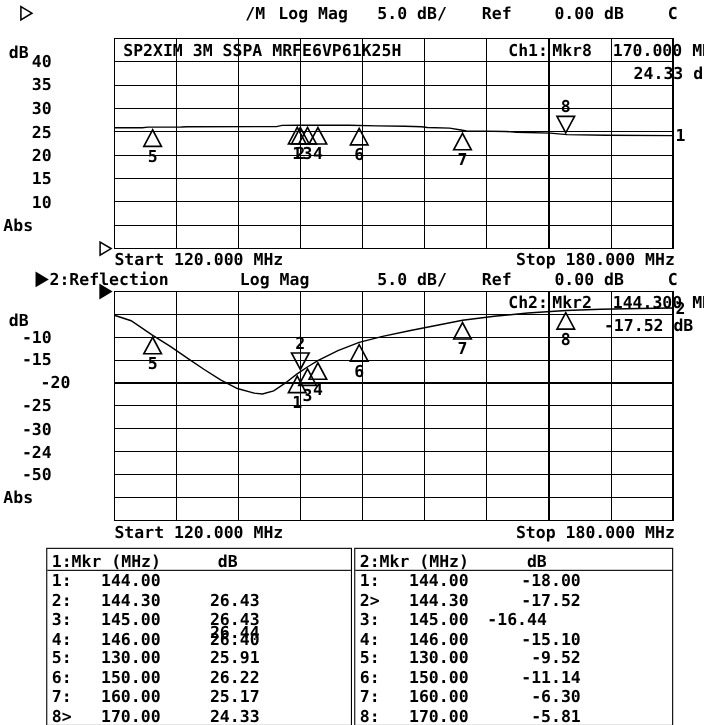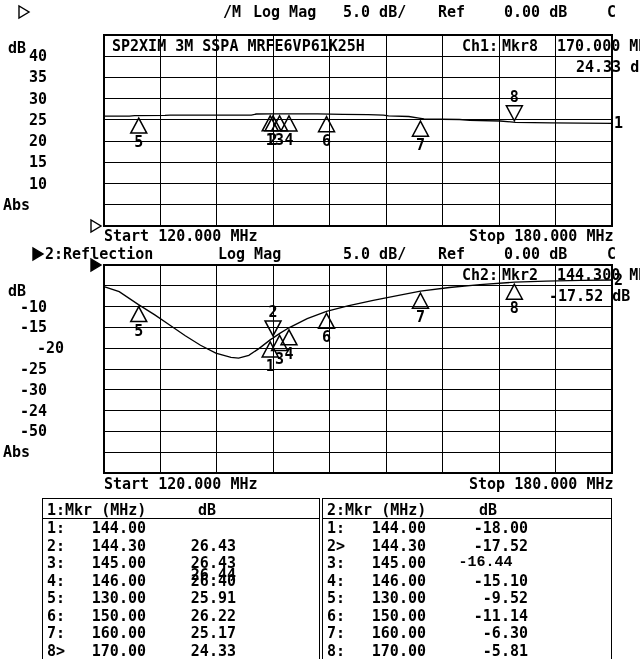--- a/index.html
+++ b/index.html
@@ -186,21 +186,21 @@
         <span style="left: 120px; width: 85px; text-align: right;">-18.00</span>
       </div>
       <div class="row" style="top: 37.5px; height: 17.5px;">
         <span style="left: 4px;">2&gt;</span>
         <span style="left: 23px; width: 80px; text-align: right;">144.30</span>
         <span style="left: 120px; width: 85px; text-align: right;">-17.52</span>
       </div>
       <div class="row" style="top: 55px; height: 17.5px;">
         <span style="left: 4px;">3:</span>
         <span style="left: 23px; width: 80px; text-align: right;">145.00</span>
-        <span style="left: 120px; width: 85px; text-align: center; font-family: Liberation Mono, monospace;">-16.44</span>
+        <span style="left: 120px; width: 85px; text-align: left;">-16.44</span>
       </div>
       <div class="row" style="top: 72.5px; height: 17.5px;">
         <span style="left: 4px;">4:</span>
         <span style="left: 23px; width: 80px; text-align: right;">146.00</span>
         <span style="left: 120px; width: 85px; text-align: right;">-15.10</span>
       </div>
       <div class="row" style="top: 90px; height: 17.5px;">
         <span style="left: 4px;">5:</span>
         <span style="left: 23px; width: 80px; text-align: right;">130.00</span>
         <span style="left: 120px; width: 85px; text-align: right;">-9.52</span>

